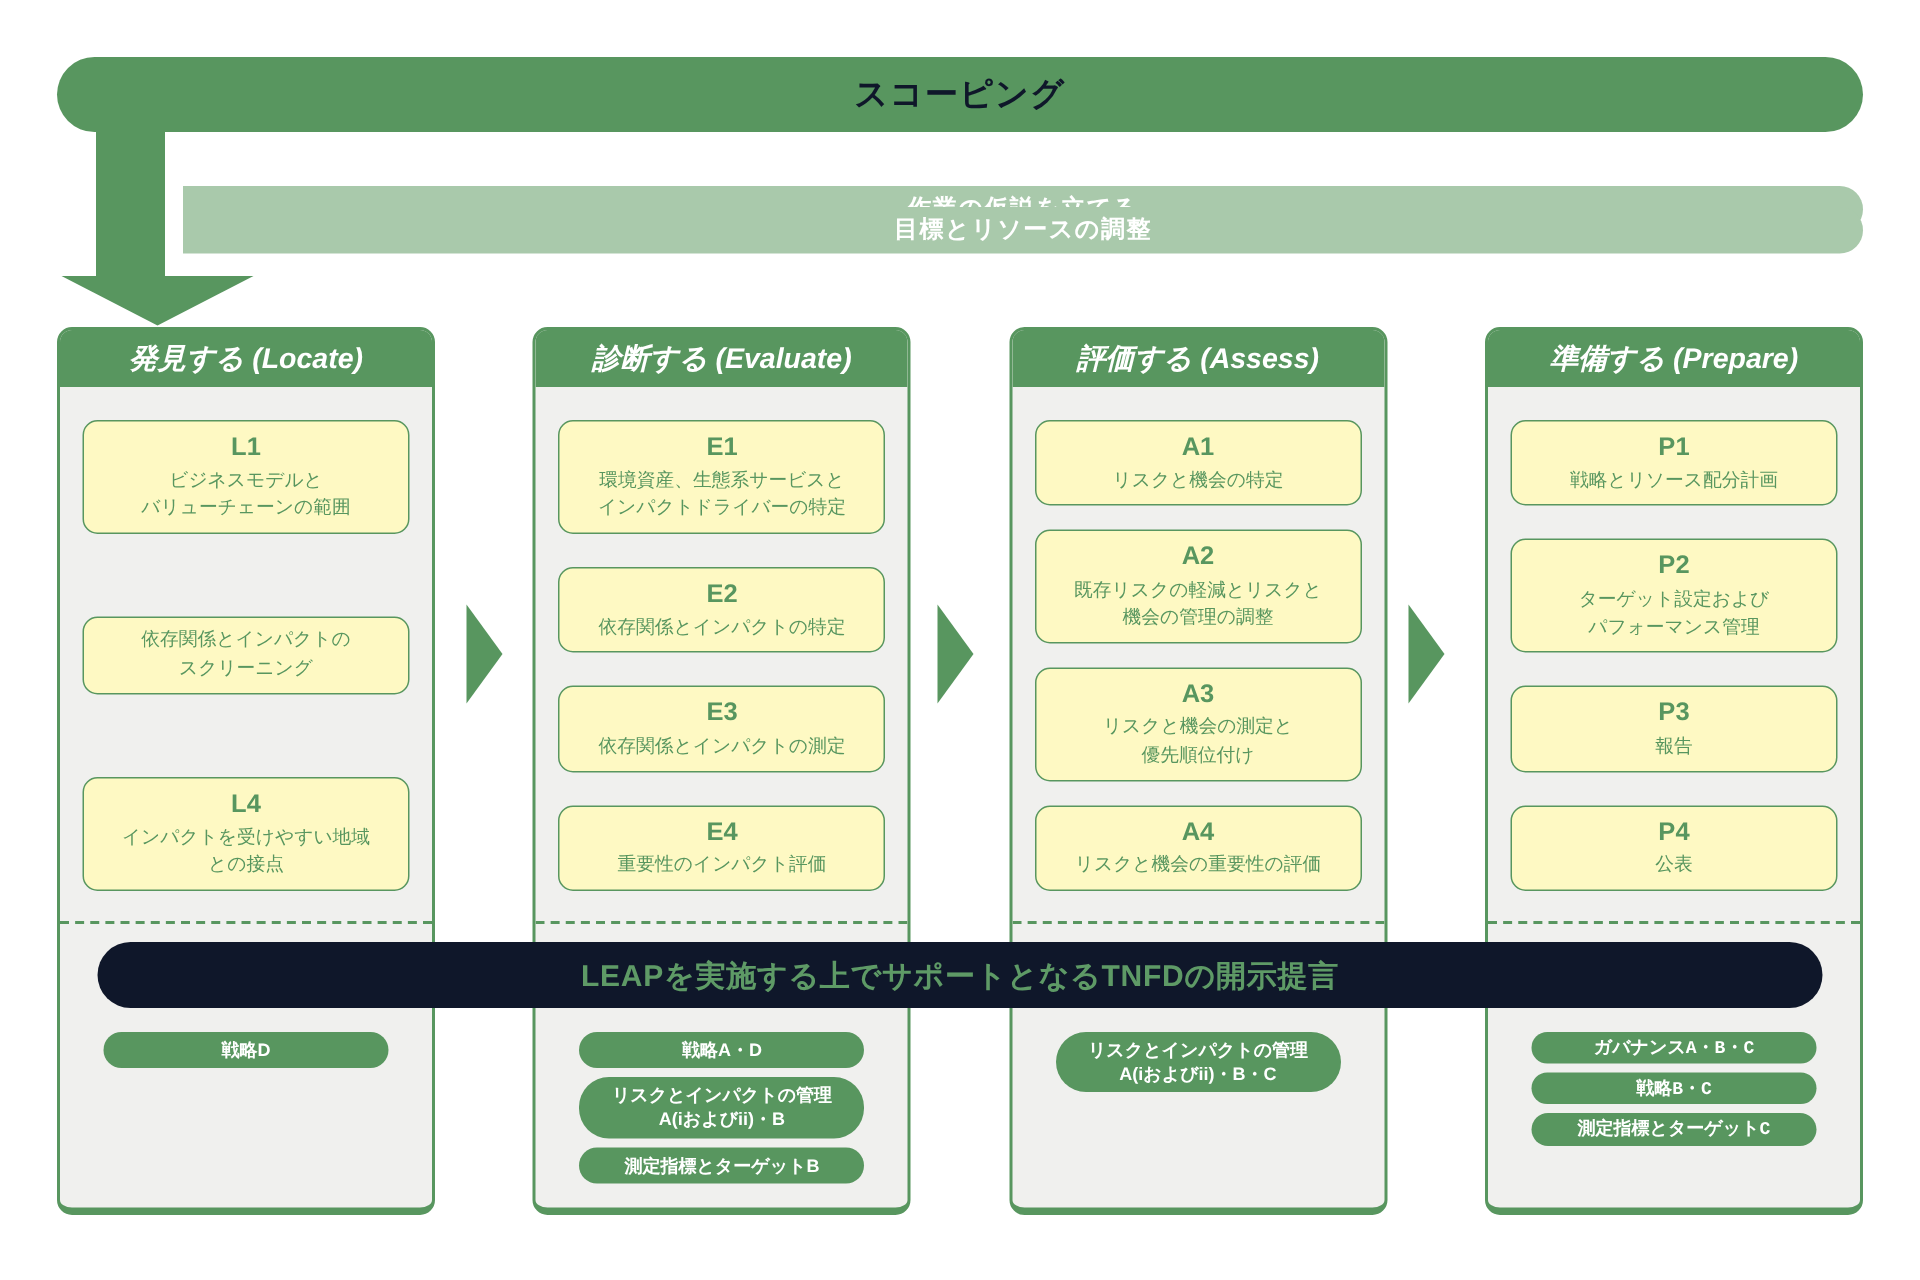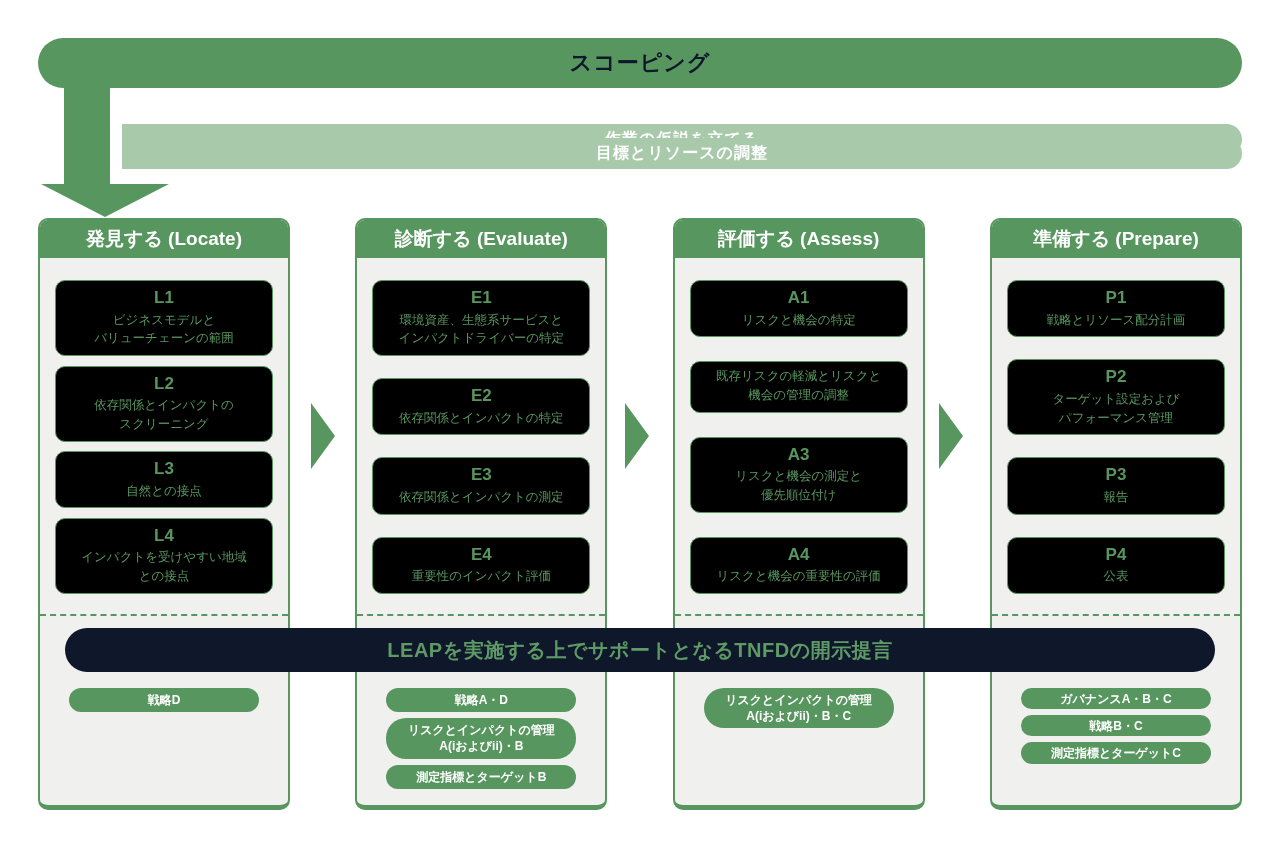--- a/index.html
+++ b/index.html
@@ -44,46 +44,46 @@
   }
   .column {
     width: 252px; height: 592px;
     border: 2px solid #58965f; border-bottom-width: 5px; border-radius: 10px;
     background: #f0f0ee; overflow: hidden;
     display: flex; flex-direction: column; position: relative;
   }
   .col-header {
     height: 38px; flex: none; background: #58965f;
     display: flex; align-items: center; justify-content: center;
-    color: #ffffff; font-size: 19px; font-weight: bold;
+    color: #ffffff; font-size: 19px; font-weight: bold; font-style: italic;
   }
   .cards {
     height: 356px; flex: none;
     padding: 22px 15px 20px;
     display: flex; flex-direction: column; justify-content: space-between;
   }
   .card {
-    background: #000000; border: 1.5px solid #58965f; border-radius: 10px;
+    background: #fef9c3; border: 1.5px solid #58965f; border-radius: 10px;
     padding: 5px 6px 7px; text-align: center; color: #58965f;
   }
   .card-code { font-size: 17px; font-weight: bold; line-height: 1.45; }
   .card-text { font-size: 12.5px; line-height: 1.5; white-space: pre-line; font-weight: 500; }
   .dashed-divider {
     flex: none; border-top: 2px dashed #58965f; width: 100%;
   }
   .col-footer {
     flex: 1; padding-top: 72px;
     display: flex; flex-direction: column; align-items: center; gap: 6px;
   }
   .pill {
     width: 190px; background: #58965f; border-radius: 20px;
     color: #ffffff; font-size: 12px; font-weight: bold; text-align: center;
     padding: 4px 2px; line-height: 1.35; white-space: pre-line;
   }
-  .pill-slim { padding: 2.5px 2px; }
+  .pill-slim { padding: 2.5px 2px; font-family: Liberation Mono, monospace; }
 
   
   .flow-arrow {
     position: absolute; top: 403px; width: 0; height: 0;
     border-top: 33px solid transparent; border-bottom: 33px solid transparent;
     border-left: 24px solid #58965f;
   }
   .flow-arrow-1 { left: 311px; }
   .flow-arrow-2 { left: 625px; }
   .flow-arrow-3 { left: 939px; }
@@ -120,27 +120,22 @@
       <div class="col-header">
         <span>発見する (Locate)</span>
       </div>
       <div class="cards">
         <div class="card">
           <div class="card-code">L1</div>
           <div class="card-text">ビジネスモデルと
 バリューチェーンの範囲</div>
         </div>
         <div class="card">
-          <div class="card-code">L2</div>
           <div class="card-text">依存関係とインパクトの
 スクリーニング</div>
-        </div>
-        <div class="card">
-          <div class="card-code">L3</div>
-          <div class="card-text">自然との接点</div>
         </div>
         <div class="card">
           <div class="card-code">L4</div>
           <div class="card-text">インパクトを受けやすい地域
 との接点</div>
         </div>
       </div>
       <div class="dashed-divider"></div>
       <div class="col-footer">
         <div class="pill">戦略D</div>
@@ -182,20 +177,21 @@
     <div class="column">
       <div class="col-header">
         <span>評価する (Assess)</span>
       </div>
       <div class="cards">
         <div class="card">
           <div class="card-code">A1</div>
           <div class="card-text">リスクと機会の特定</div>
         </div>
         <div class="card">
+          <div class="card-code">A2</div>
           <div class="card-text">既存リスクの軽減とリスクと
 機会の管理の調整</div>
         </div>
         <div class="card">
           <div class="card-code">A3</div>
           <div class="card-text">リスクと機会の測定と
 優先順位付け</div>
         </div>
         <div class="card">
           <div class="card-code">A4</div>

